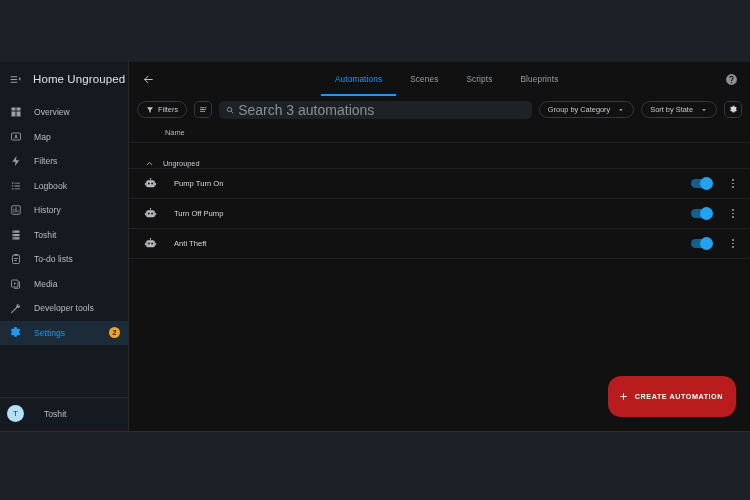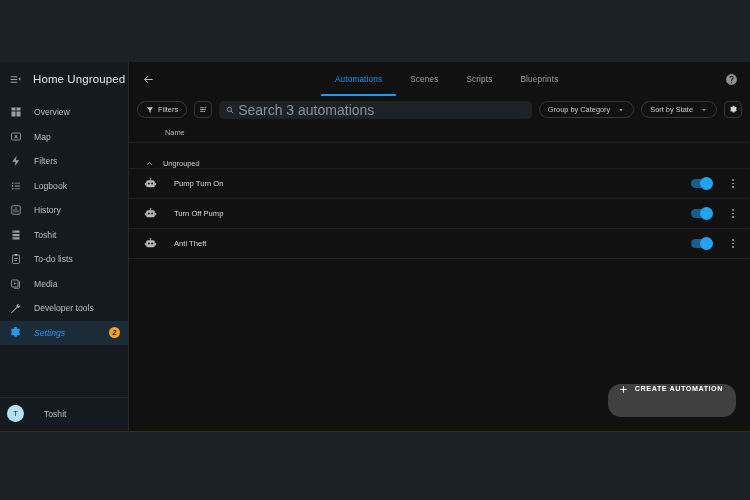--- a/index.html
+++ b/index.html
@@ -32,21 +32,21 @@
     padding: 0 0 0 8px; flex: 0 0 34px;
   }
   .sb-title { font-size: 11.5px; color: #e1e1e1; letter-spacing: .1px; }
   .sb-list { flex: 1 1 auto; padding-top: 4px; overflow: hidden; }
   .sb-item {
     height: 24.5px; display: flex; align-items: center; gap: 11px;
     padding: 0 8px 0 8px; position: relative; cursor: pointer;
   }
   .sb-item .ic { width: 15px; height: 15px; display: flex; align-items: center; justify-content: center; flex: 0 0 15px; }
   .sb-item .lbl { font-size: 8.6px; color: #b9bcc0; white-space: nowrap; }
-  .sb-item.active { background: #1b2b38; font-style: italic; }
+  .sb-item.active { background: #1b2b38; }
   .sb-item.active .lbl { color: #2196f3; }
   .sb-badge {
     margin-left: auto; width: 11px; height: 11px; border-radius: 50%;
     background: #f1a321; color: #1a1a1a; font-size: 7px; font-weight: bold;
     display: flex; align-items: center; justify-content: center;
   }
   .sb-divider { height: 1px; background: #242a30; margin: 5px 0 4px; }
   .sb-footer { flex: 0 0 auto; padding-bottom: 6px; }
   .avatar {
     width: 17px; height: 17px; border-radius: 50%; background: #b3e0f7;
@@ -121,22 +121,22 @@
     position: absolute; right: -1px; top: -2px; width: 13px; height: 13px;
     border-radius: 50%; background: #22a3ef;
   }
   .dots {
     width: 18px; height: 22px; margin-left: 12px; display: flex;
     flex-direction: column; align-items: center; justify-content: center; gap: 2px; cursor: pointer;
   }
   .dots i { width: 1.8px; height: 1.8px; border-radius: 50%; background: #9aa0a6; display: block; }
 
   .fab {
-    position: absolute; right: 14px; bottom: 15px; height: 33px;
-    background: #404040; border-radius: 13px; display: flex; 
+    position: absolute; right: 14px; bottom: 15px; height: 41px;
+    background: #b91c1c; border-radius: 13px; display: flex; align-items: center;
     gap: 6px; padding: 0 13px 0 10px; cursor: pointer;
   }
   .fab .fablbl { font-size: 7.2px; font-weight: bold; color: #ffffff; letter-spacing: .55px; }
 </style>
 </head>
 <body>
 
 <div class="screen">
   <div class="app">
 

